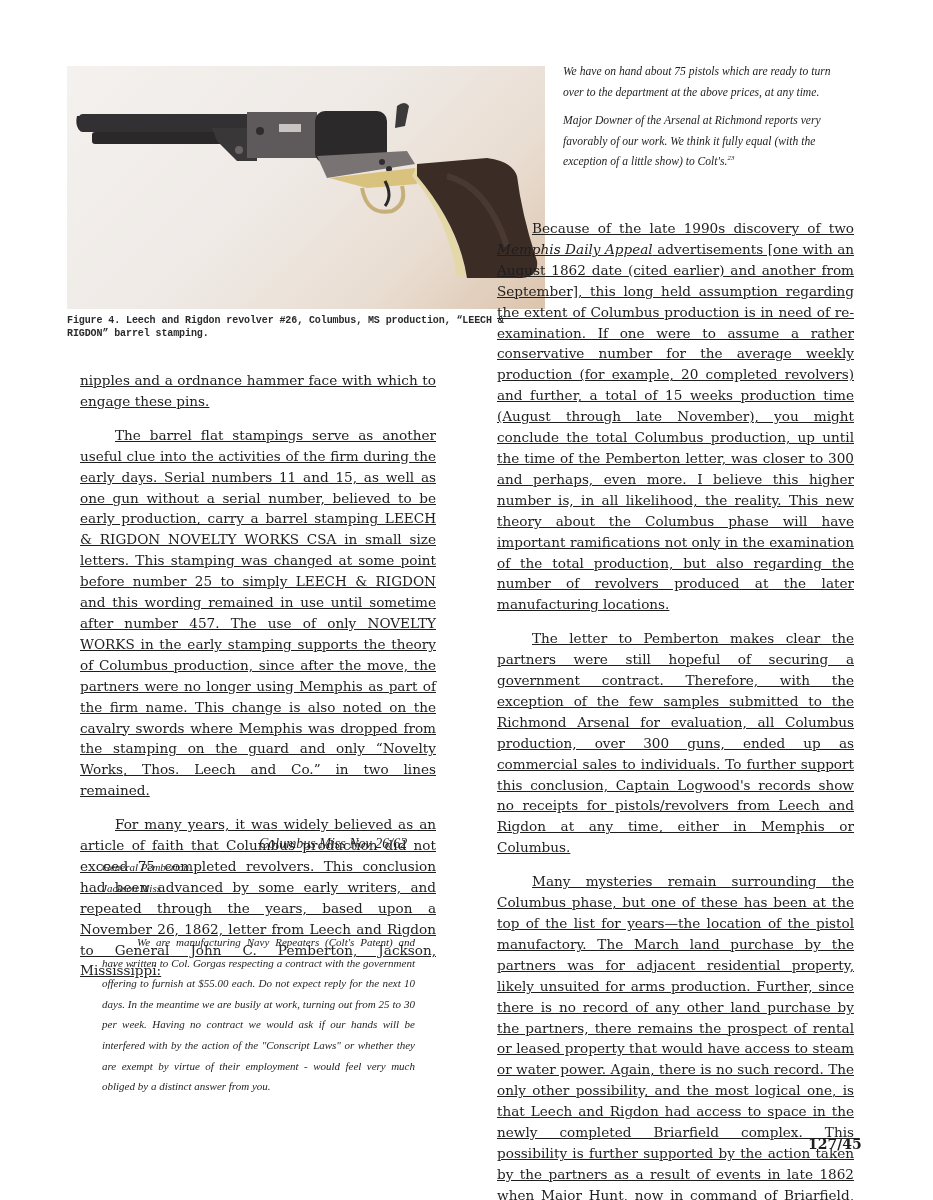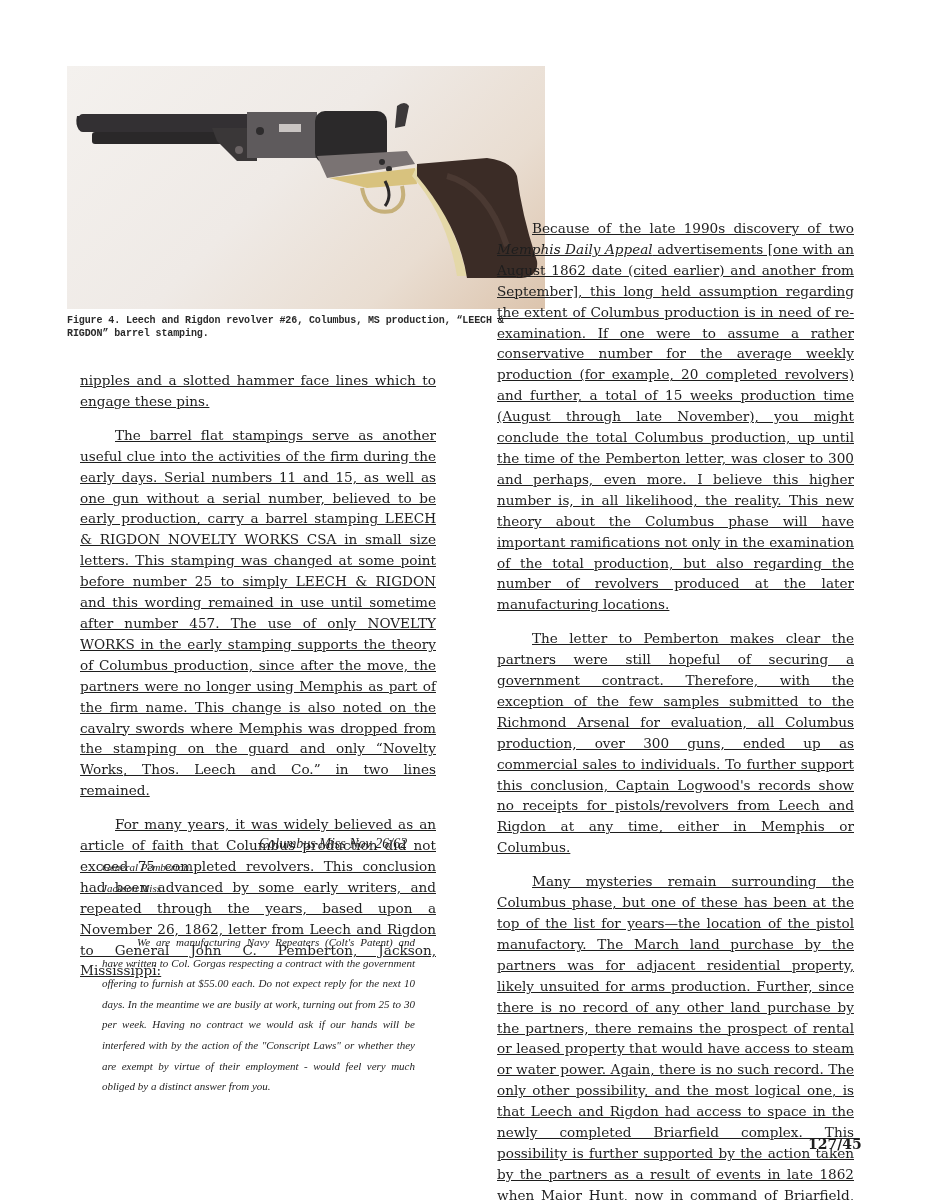--- a/index.html
+++ b/index.html
@@ -67,30 +67,32 @@
     <path d="M345 110 Q380 150 390 210 L400 210 Q385 150 350 100 Z" fill="#e4d8a8"></path>
 
     <path d="M350 98 L420 92 Q445 95 450 110 Q455 150 470 195 Q472 210 455 212 L400 212 Q392 160 350 110 Z" fill="#3b2c26"></path>
     <path d="M380 110 Q420 120 440 180" fill="none" stroke="#5a463d" stroke-width="6" opacity="0.5"></path>
   </svg>
 </div>
 
 <div class="caption">Figure 4. Leech and Rigdon revolver #26, Columbus, MS production, “LEECH &amp; RIGDON” barrel stamping.</div>
 
 <div class="quote-right">
+  <p>We have on hand about 75 pistols which are ready to turn over to the department at the above prices, at any time.</p>
+  <p><span>Major Downer of the Arsenal at Richmond reports very favorably of our work. We think it fully equal (with the exception of a little show) to Colt's.</span><sup>23</sup></p>
 </div>
 
 <div class="col right right-top">
   <p class="ind"><span>Because of the late 1990s discovery of two </span><span class="ital">Memphis Daily Appeal</span><span> advertisements [one with an August 1862 date (cited earlier) and another from September], this long held assumption regarding the extent of Columbus production is in need of re-examination. If one were to assume a rather conservative number for the average weekly production (for example, 20 completed revolvers) and further, a total of 15 weeks production time (August through late November), you might conclude the total Columbus production, up until the time of the Pemberton letter, was closer to 300 and perhaps, even more. I believe this higher number is, in all likelihood, the reality. This new theory about the Columbus phase will have important ramifications not only in the examination of the total production, but also regarding the number of revolvers produced at the later manufacturing locations.</span></p>
   <p class="ind">The letter to Pemberton makes clear the partners were still hopeful of securing a government contract. Therefore, with the exception of the few samples submitted to the Richmond Arsenal for evaluation, all Columbus production, over 300 guns, ended up as commercial sales to individuals. To further support this conclusion, Captain Logwood's records show no receipts for pistols/revolvers from Leech and Rigdon at any time, either in Memphis or Columbus.</p>
   <p class="ind">Many mysteries remain surrounding the Columbus phase, but one of these has been at the top of the list for years—the location of the pistol manufactory. The March land purchase by the partners was for adjacent residential property, likely unsuited for arms production. Further, since there is no record of any other land purchase by the partners, there remains the prospect of rental or leased property that would have access to steam or water power. Again, there is no such record. The only other possibility, and the most logical one, is that Leech and Rigdon had access to space in the newly completed Briarfield complex. This possibility is further supported by the action taken by the partners as a result of events in late 1862 when Major Hunt, now in command of Briarfield, received orders from Colonel Josiah Gorgas, C. S. Ordnance Department, to relocate all ordnance stores and production equipment to the arsenal in Selma, Alabama—an undertaking made necessary by the threatening movements of Union forces under the command of Major General</p>
 </div>
 
 <div class="col left">
-  <p>nipples and a slotted hammer face lines which to engage these pins.</p>
+  <p>nipples and a ordnance hammer face with which to engage these pins.</p>
   <p class="ind">The barrel flat stampings serve as another useful clue into the activities of the firm during the early days. Serial numbers 11 and 15, as well as one gun without a serial number, believed to be early production, carry a barrel stamping LEECH &amp; RIGDON NOVELTY WORKS CSA in small size letters. This stamping was changed at some point before number 25 to simply LEECH &amp; RIGDON and this wording remained in use until sometime after number 457. The use of only NOVELTY WORKS in the early stamping supports the theory of Columbus production, since after the move, the partners were no longer using Memphis as part of the firm name. This change is also noted on the cavalry swords where Memphis was dropped from the stamping on the guard and only “Novelty Works, Thos. Leech and Co.” in two lines remained.</p>
   <p class="ind">For many years, it was widely believed as an article of faith that Columbus production did not exceed 75 completed revolvers. This conclusion had been advanced by some early writers, and repeated through the years, based upon a November 26, 1862, letter from Leech and Rigdon to General John C. Pemberton, Jackson, Mississippi:</p>
 </div>
 
 <div class="letter-date">Columbus Miss Nov 26/62</div>
 <div class="letter letter-head">
   <div>General Pemberton</div>
   <div>Jackson Miss</div>
 </div>
 <div class="letter letter-body">

